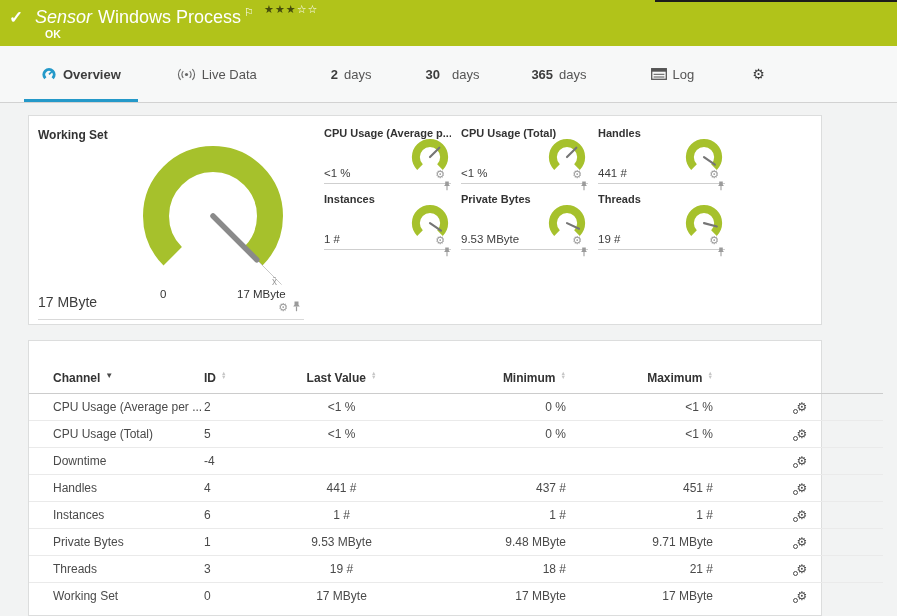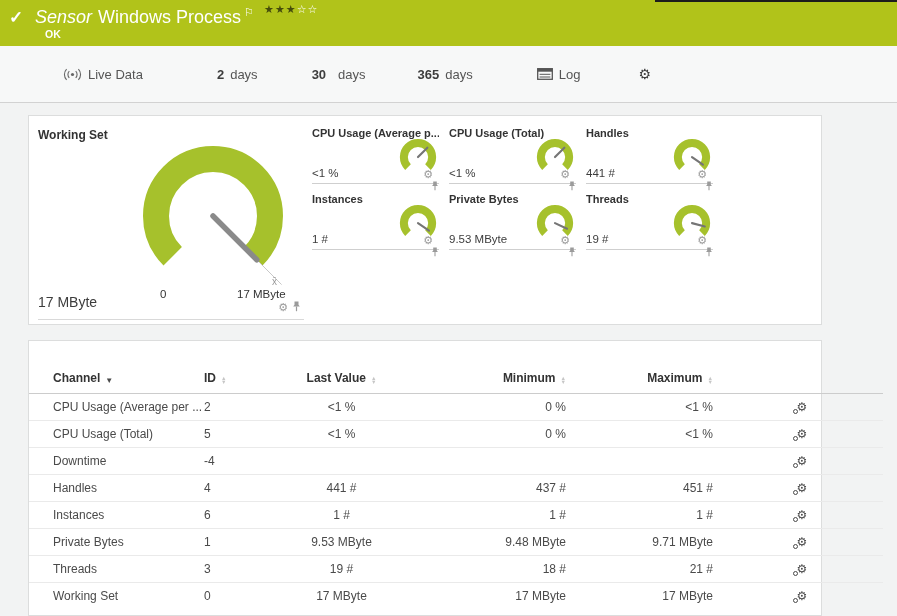--- a/index.html
+++ b/index.html
@@ -63,21 +63,21 @@
   .wset .lbl-min { position:absolute; left:131px; top:172px; font-size:11.5px; color:#333; }
   .wset .lbl-max { position:absolute; left:208px; top:172px; font-size:11.5px; color:#333; }
   .wset .curval { position:absolute; left:9px; top:178px; font-size:14px; color:#3c3c3c; }
   .wset .meanmark { position:absolute; left:243px; top:160px; font-size:10px; color:#999; }
   .cell-icons { position:absolute; display:flex; align-items:center; gap:4px; z-index:3; }
   .wset .cell-icons { right:11px; bottom:8px; }
   .mini-gear { font-size:11px; color:#9b9b9b; line-height:1; cursor:pointer; }
 
   
   .minis {
-    position:absolute; left:283px; top:7px; right:0;
+    position:absolute; left:295px; top:7px; right:0;
     display:flex; flex-wrap:wrap;
   }
   .mini {
     position:relative; width:127px; height:61px;
     margin-right:10px; margin-bottom:5px;
     border-bottom:1px solid #cfcfcf;
   }
   .mini .title {
     font-size:11px; font-weight:bold; color:#333; white-space:nowrap;
     overflow:hidden; padding-top:4px;
@@ -93,21 +93,21 @@
     border-bottom:1px solid #cccccc; cursor:pointer;
   }
   table.channels td { font-size:12px; color:#4a4a4a; height:27px; }
   table.channels tbody tr + tr td { border-top:1px solid #eaeaea; }
   .col-channel { width:175px; } .col-id { width:95px; } .col-last { width:85px; }
   .col-min { width:190px; } .col-max { width:147px; } .col-tools { width:162px; }
   th.a-left, td.a-left { text-align:left; }
   th.a-center, td.a-center { text-align:center; }
   th.a-right, td.a-right { text-align:right; padding-right:8px; }
   .pl { padding-left:24px; }
-  .hflex { display:inline-flex; align-items:flex-end; gap:5px; }
+  .hflex { display:inline-flex; align-items:flex-start; gap:5px; }
   .sort-desc { font-size:8px; color:#4a4a4a; }
   .sort-dual { display:inline-flex; flex-direction:column; font-size:5.5px; line-height:4.5px; color:#c6c6c6; }
   td.tools { text-align:center; }
   .ch-set { position:relative; display:inline-block; font-size:12px; color:#4a4a4a; cursor:pointer; line-height:1; }
   .ch-set::before {
     content:""; position:absolute; left:-4px; bottom:-1px;
     width:3px; height:3px; border:1.2px solid #4a4a4a; border-radius:50%;
   }
 </style>
 </head>
@@ -117,20 +117,29 @@
   <span class="check">✓</span>
   <div class="titleline">
     <span class="sensor-type">Sensor</span><span>Windows Process</span><span class="flag">⚐</span>
   </div>
   <span class="stars"><span class="fill">★</span><span class="fill">★</span><span class="fill">★</span><span class="empty">☆</span><span class="empty">☆</span></span>
   <div class="status">OK</div>
 </div>
 <div class="top-edge"></div>
 
 <div class="tabstrip">
+  <div class="tab active">
+    <span class="icon">
+      <svg width="16" height="14" viewBox="0 0 16 15">
+          <path d="M4.1 12 A5.5 5.5 0 1 1 11.9 12" fill="none" stroke="#2499c9" stroke-width="3.2"></path>
+          <line x1="8" y1="8" x2="11.6" y2="4.4" stroke="#2499c9" stroke-width="1.8"></line>
+        </svg>
+    </span>
+    <span>Overview</span>
+  </div>
   <div class="tab t-live">
     <span class="icon">
       <svg width="19" height="13" viewBox="0 0 19 13">
           <circle cx="9.5" cy="6.5" r="1.6" fill="#666"></circle>
           <path d="M6.3 3.2 A4.6 4.6 0 0 0 6.3 9.8 M12.7 3.2 A4.6 4.6 0 0 1 12.7 9.8 M3.6 1.2 A7.6 7.6 0 0 0 3.6 11.8 M15.4 1.2 A7.6 7.6 0 0 1 15.4 11.8" stroke="#666" fill="none" stroke-width="1.1"></path>
         </svg>
     </span>
     <span>Live Data</span>
   </div>
   <div class="tab t-2d">

